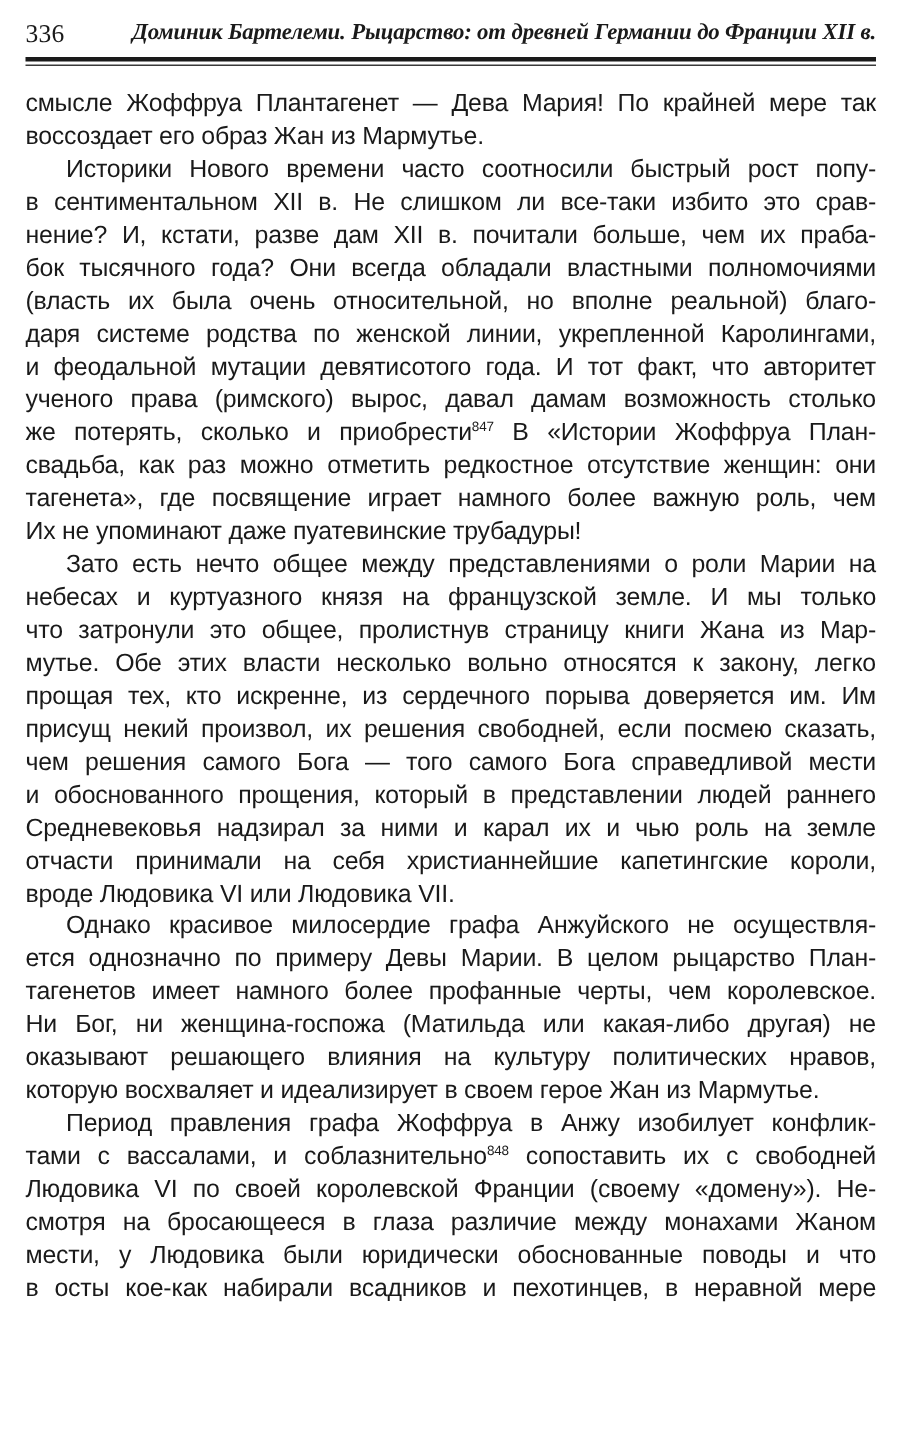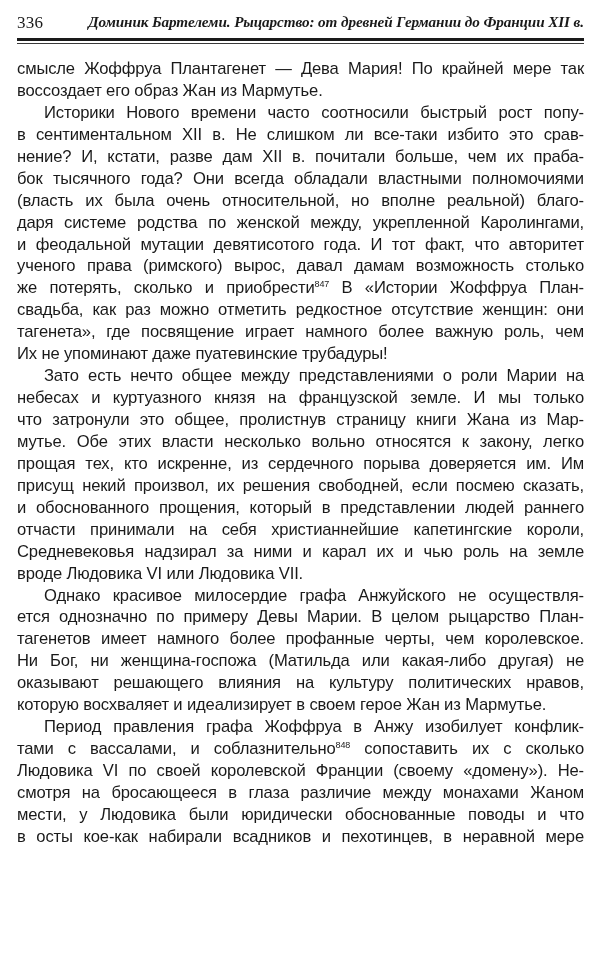--- a/index.html
+++ b/index.html
@@ -61,54 +61,55 @@
       <span class="line">смысле Жоффруа Плантагенет — Дева Мария! По крайней мере так</span>
       <span class="line last">воссоздает его образ Жан из Мармутье.</span>
     </div>
 
     <div>
       <span class="line indent">Историки Нового времени часто соотносили быстрый рост попу-</span>
       <span class="line">в сентиментальном XII в. Не слишком ли все-таки избито это срав-</span>
       <span class="line">нение? И, кстати, разве дам XII в. почитали больше, чем их праба-</span>
       <span class="line">бок тысячного года? Они всегда обладали властными полномочиями</span>
       <span class="line">(власть их была очень относительной, но вполне реальной) благо-</span>
-      <span class="line">даря системе родства по женской между, укрепленной Каролингами,</span>
+      <span class="line">даря системе родства по женской линии, укрепленной Каролингами,</span>
       <span class="line">и феодальной мутации девятисотого года. И тот факт, что авторитет</span>
       <span class="line">ученого права (римского) вырос, давал дамам возможность столько</span>
       <span class="line"><span>же потерять, сколько и приобрести</span><sup class="fn">847</sup><span> В «Истории Жоффруа План-</span></span>
       <span class="line">свадьба, как раз можно отметить редкостное отсутствие женщин: они</span>
       <span class="line">тагенета», где посвящение играет намного более важную роль, чем</span>
       <span class="line last">Их не упоминают даже пуатевинские трубадуры!</span>
     </div>
 
     <div>
       <span class="line indent">Зато есть нечто общее между представлениями о роли Марии на</span>
       <span class="line">небесах и куртуазного князя на французской земле. И мы только</span>
       <span class="line">что затронули это общее, пролистнув страницу книги Жана из Мар-</span>
       <span class="line">мутье. Обе этих власти несколько вольно относятся к закону, легко</span>
       <span class="line">прощая тех, кто искренне, из сердечного порыва доверяется им. Им</span>
       <span class="line">присущ некий произвол, их решения свободней, если посмею сказать,</span>
+      <span class="line">чем решения самого Бога — того самого Бога справедливой мести</span>
       <span class="line">и обоснованного прощения, который в представлении людей раннего</span>
+      <span class="line">Средневековья надзирал за ними и карал их и чью роль на земле</span>
       <span class="line">отчасти принимали на себя христианнейшие капетингские короли,</span>
-      <span class="line">Средневековья надзирал за ними и карал их и чью роль на земле</span>
       <span class="line last">вроде Людовика VI или Людовика VII.</span>
     </div>
 
     <div>
       <span class="line indent">Однако красивое милосердие графа Анжуйского не осуществля-</span>
       <span class="line">ется однозначно по примеру Девы Марии. В целом рыцарство План-</span>
       <span class="line">тагенетов имеет намного более профанные черты, чем королевское.</span>
       <span class="line">Ни Бог, ни женщина-госпожа (Матильда или какая-либо другая) не</span>
       <span class="line">оказывают решающего влияния на культуру политических нравов,</span>
       <span class="line last">которую восхваляет и идеализирует в своем герое Жан из Мармутье.</span>
     </div>
 
     <div>
       <span class="line indent">Период правления графа Жоффруа в Анжу изобилует конфлик-</span>
-      <span class="line"><span>тами с вассалами, и соблазнительно</span><sup class="fn">848</sup><span> сопоставить их с сколько</span></span>
+      <span class="line"><span>тами с вассалами, и соблазнительно</span><sup class="fn">848</sup><span> сопоставить их с свободней</span></span>
       <span class="line">Людовика VI по своей королевской Франции (своему «домену»). Не-</span>
       <span class="line">смотря на бросающееся в глаза различие между монахами Жаном</span>
       <span class="line">мести, у Людовика были юридически обоснованные поводы и что</span>
       <span class="line">в осты кое-как набирали всадников и пехотинцев, в неравной мере</span>
     </div>
 
   </div>
 </div>
 
 </body></html>

